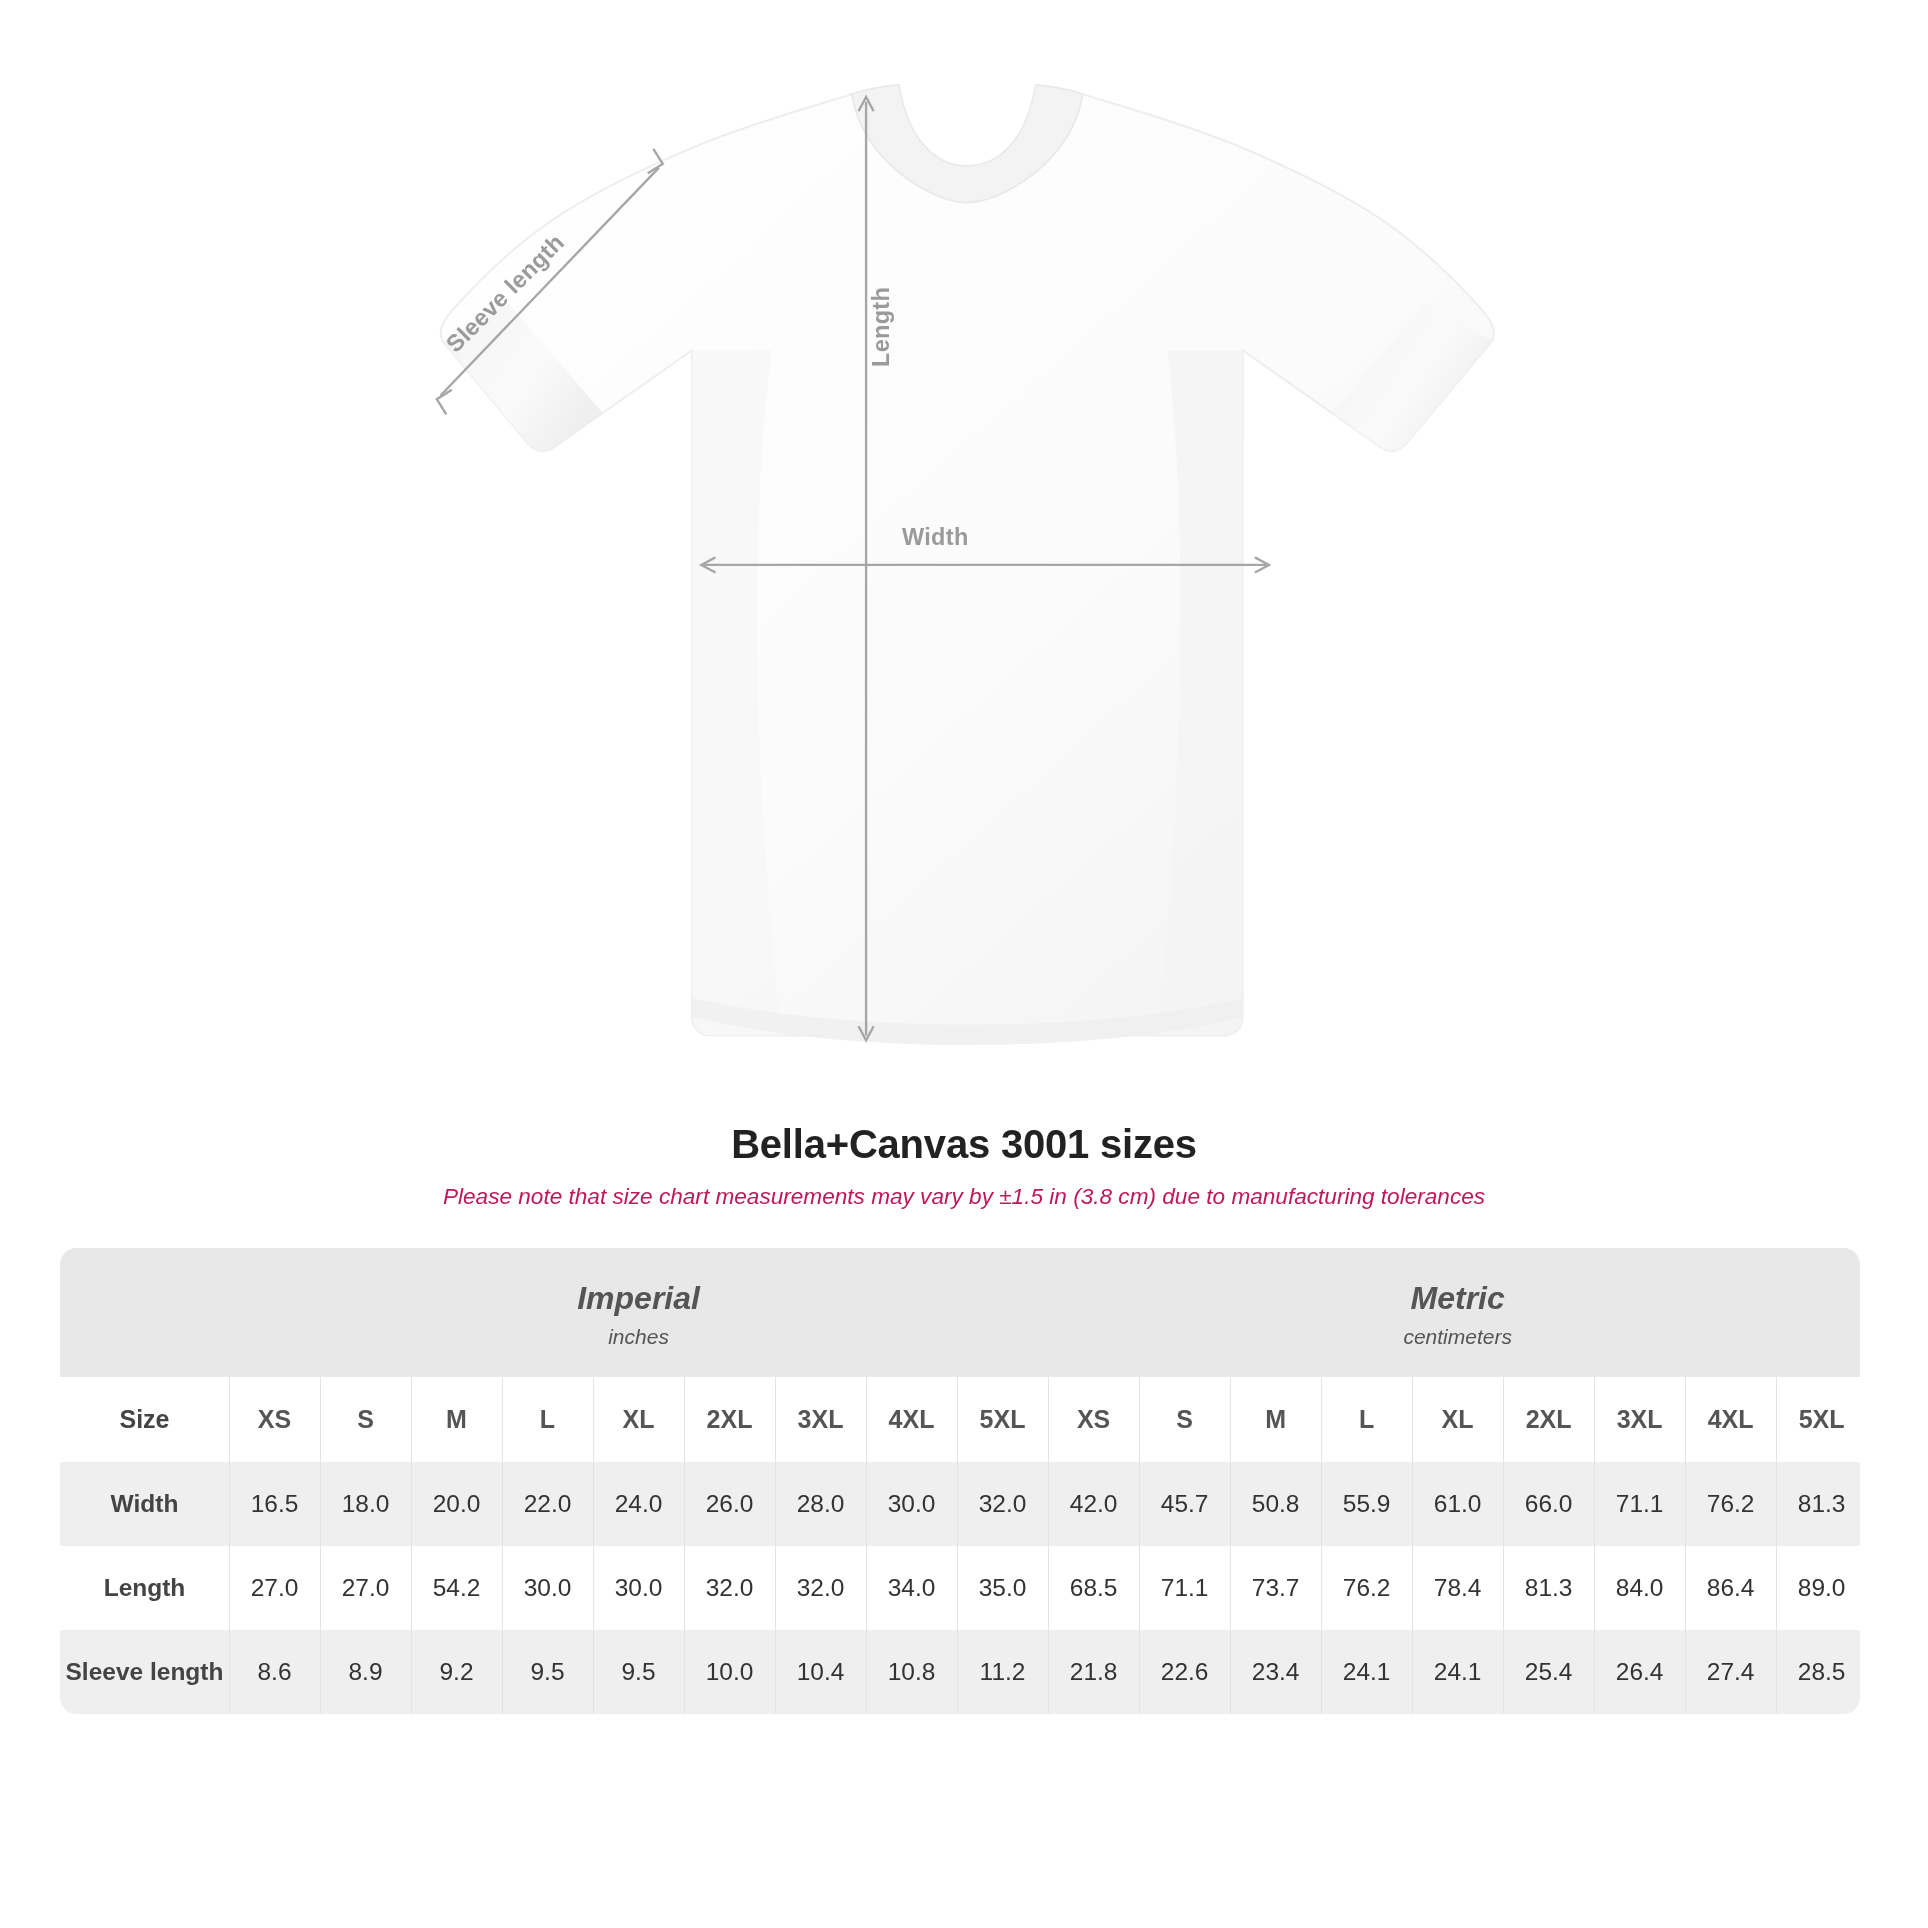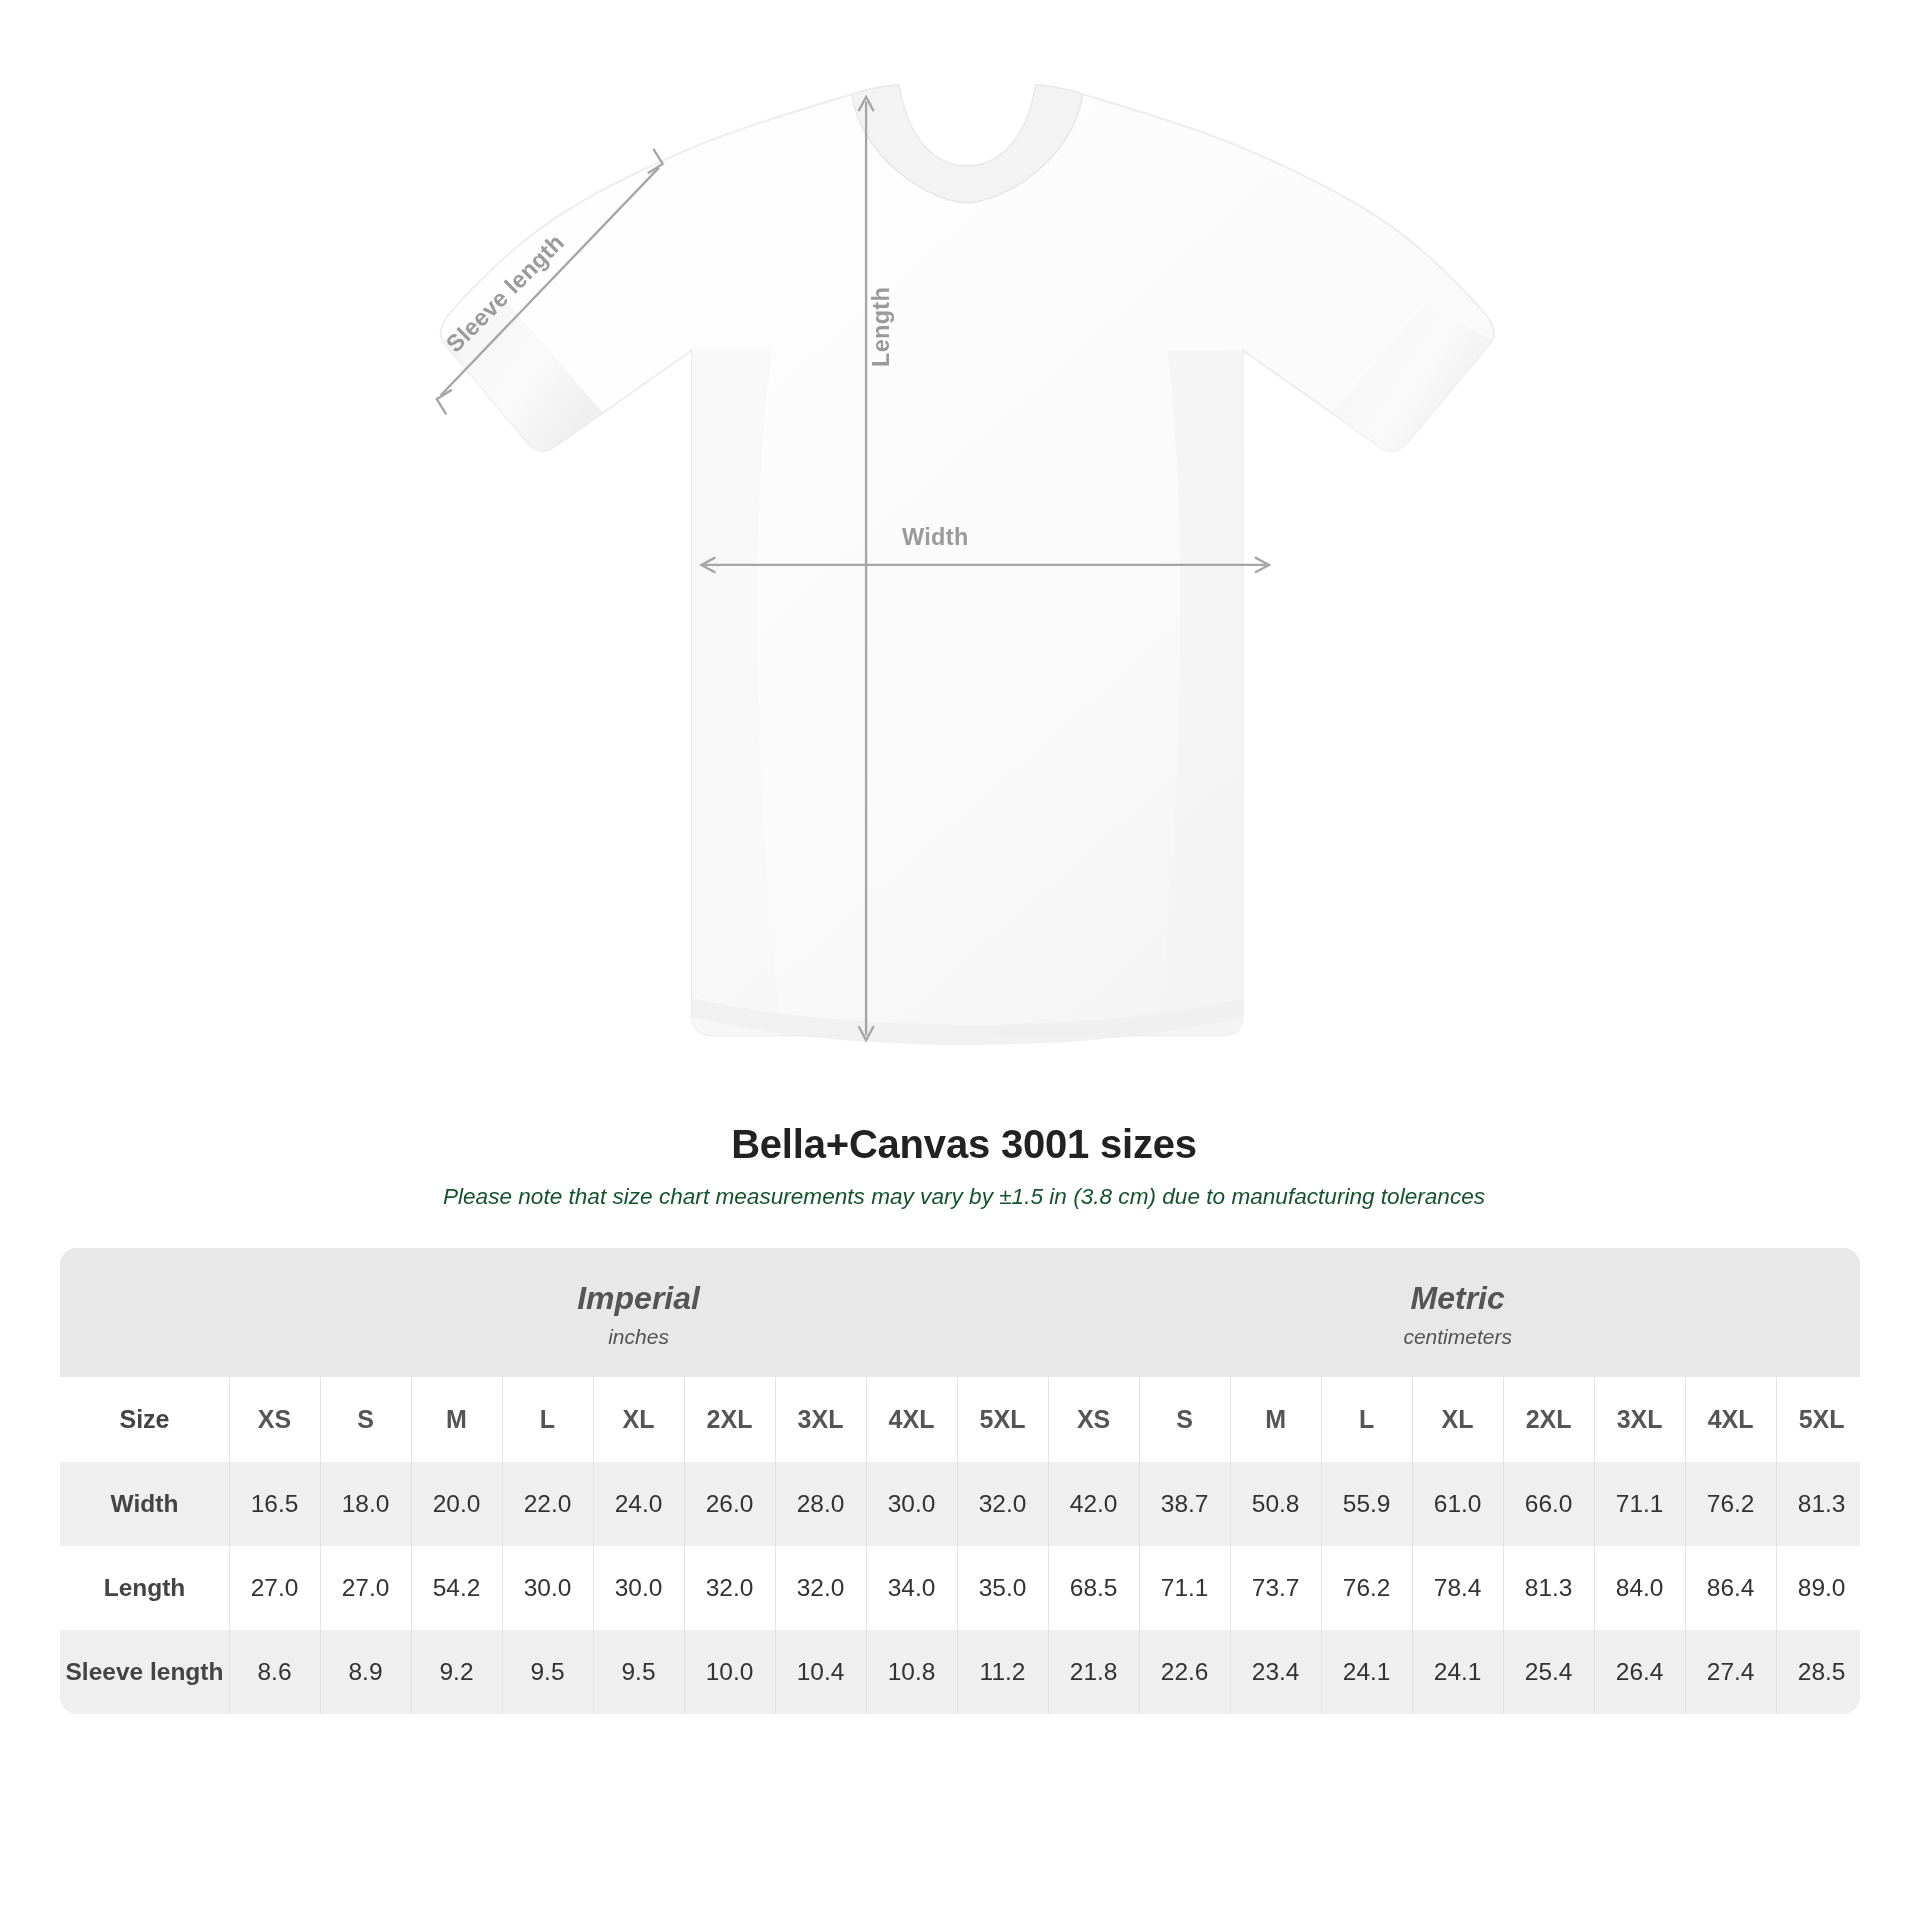--- a/index.html
+++ b/index.html
@@ -58,21 +58,21 @@
   .chart-title {
     font-size: 40px;
     font-weight: bold;
     color: #222222;
     margin: 0;
     letter-spacing: -0.2px;
   }
   .chart-note {
     font-size: 22.6px;
     font-style: italic;
-    color: #14532d;
+    color: #be185d;
     margin-top: 17px;
   }
 
   
   .table-wrap {
     margin: 38px 64px 0 60px;
     width: 1800px;
     border-radius: 17px;
     overflow: hidden;
     background: #ebebeb;
@@ -272,21 +272,21 @@
             <td class="vsep">16.5</td>
             <td class="vsep">18.0</td>
             <td class="vsep">20.0</td>
             <td class="vsep">22.0</td>
             <td class="vsep">24.0</td>
             <td class="vsep">26.0</td>
             <td class="vsep">28.0</td>
             <td class="vsep">30.0</td>
             <td class="vsep">32.0</td>
             <td class="vsep">42.0</td>
-            <td class="vsep">38.7</td>
+            <td class="vsep">45.7</td>
             <td class="vsep">50.8</td>
             <td class="vsep">55.9</td>
             <td class="vsep">61.0</td>
             <td class="vsep">66.0</td>
             <td class="vsep">71.1</td>
             <td class="vsep">76.2</td>
             <td class="vsep">81.3</td>
           </tr>
           <tr class="drow">
             <td class="rowlabel col-label">Length</td>

